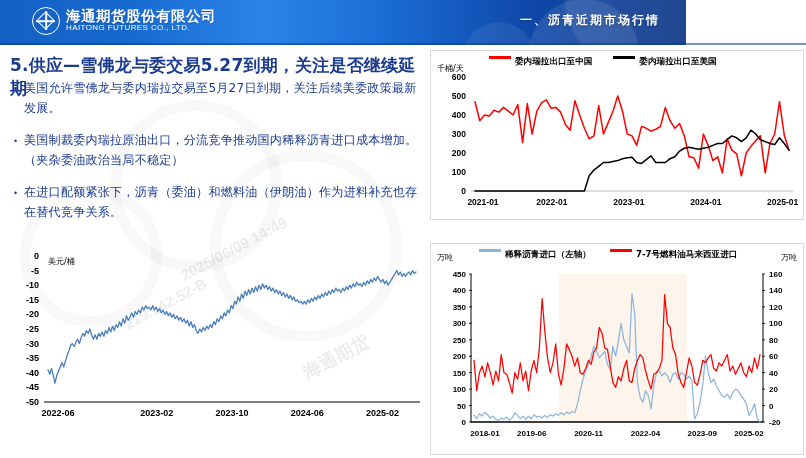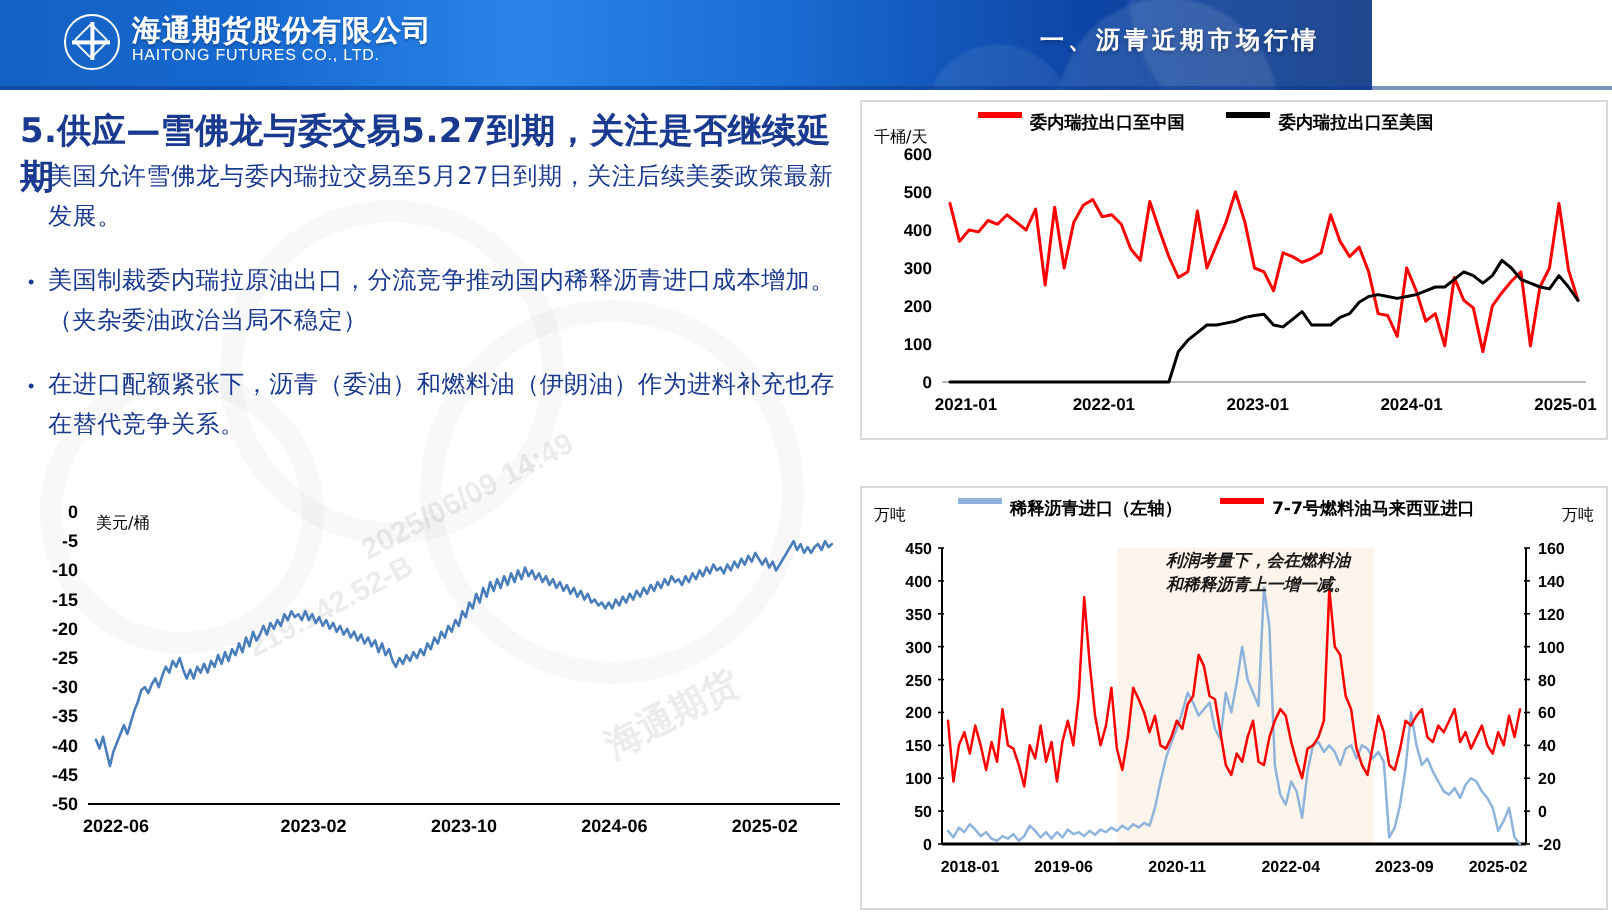--- a/index.html
+++ b/index.html
@@ -172,21 +172,20 @@
     <div class="legend" style="left:48px;top:5px;">
       <div class="lg-item">
         <span class="lg-line" style="background:#8FB4DC;"></span>
         <span class="lg-label">稀释沥青进口（左轴）</span>
       </div>
       <div class="lg-item" style="margin-left:12px;">
         <span class="lg-line" style="background:#FF0000;"></span>
         <span class="lg-label">7-7号燃料油马来西亚进口</span>
       </div>
     </div>
-    <div class="anno" style="left:152px;top:30px;">利润考量下，会在燃料油和稀释沥青上一增一减。</div>
     <svg id="svg3" width="372" height="210" viewBox="0 0 372 210">
         <rect x="128" y="30" width="128" height="148" fill="#FDF5EB"></rect>
         <text x="35" y="33" text-anchor="end" font-size="8" font-family="&quot;Liberation Sans&quot;, sans-serif" font-weight="bold" fill="#000">450</text>
         <line x1="38" y1="30" x2="41" y2="30" stroke="#000" stroke-width="0.8"></line>
         <text x="35" y="49.44444444444446" text-anchor="end" font-size="8" font-family="&quot;Liberation Sans&quot;, sans-serif" font-weight="bold" fill="#000">400</text>
         <line x1="38" y1="46.44444444444446" x2="41" y2="46.44444444444446" stroke="#000" stroke-width="0.8"></line>
         <text x="35" y="65.88888888888889" text-anchor="end" font-size="8" font-family="&quot;Liberation Sans&quot;, sans-serif" font-weight="bold" fill="#000">350</text>
         <line x1="38" y1="62.888888888888886" x2="41" y2="62.888888888888886" stroke="#000" stroke-width="0.8"></line>
         <text x="35" y="82.33333333333334" text-anchor="end" font-size="8" font-family="&quot;Liberation Sans&quot;, sans-serif" font-weight="bold" fill="#000">300</text>
         <line x1="38" y1="79.33333333333334" x2="41" y2="79.33333333333334" stroke="#000" stroke-width="0.8"></line>

